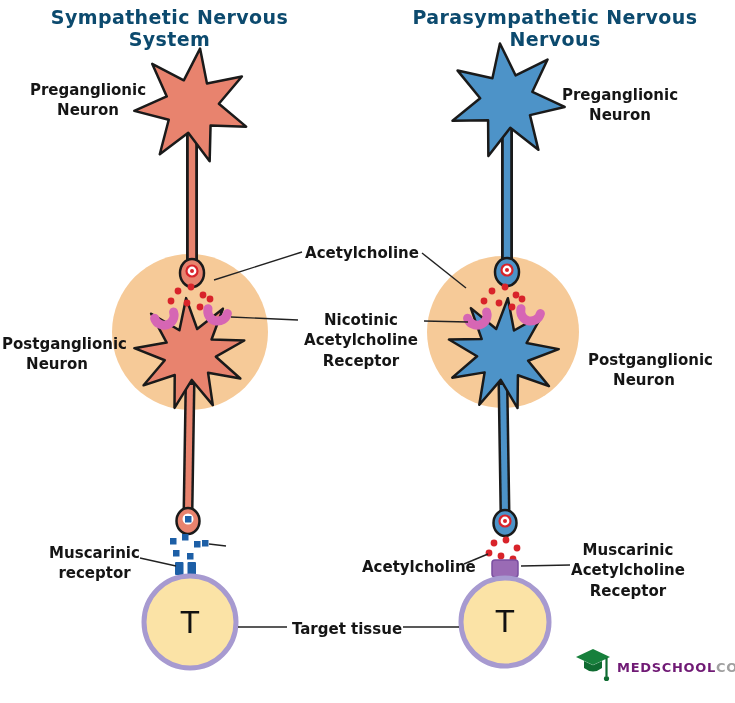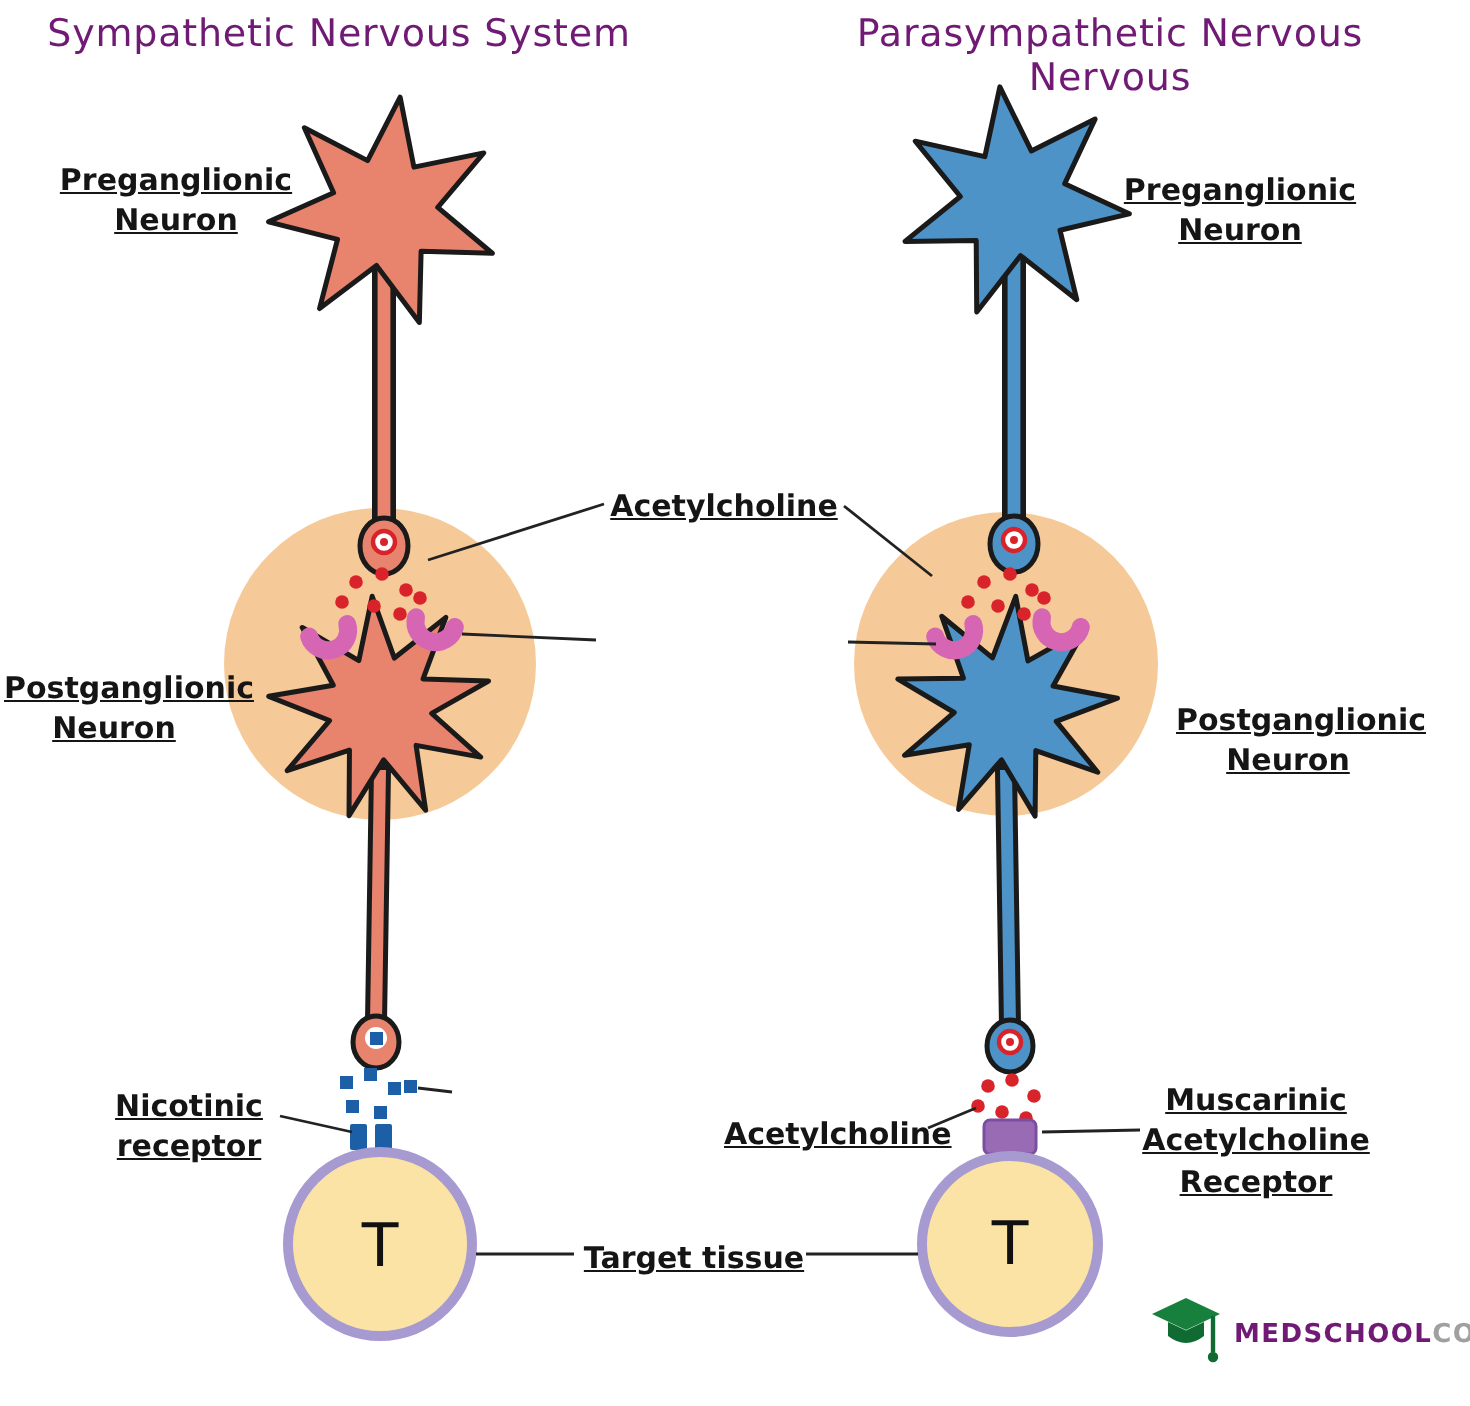--- a/index.html
+++ b/index.html
@@ -1,20 +1,20 @@
 <!DOCTYPE html>
 <html><head>
 <meta charset="utf-8">
 <style>
   html,body{margin:0;padding:0;background:#fff;}
   #canvas{position:relative;width:735px;height:703px;background:#ffffff;overflow:hidden;
           font-family:"DejaVu Sans","Liberation Sans",sans-serif;}
   #diagram-svg{position:absolute;left:0;top:0;}
-  .title{position:absolute;font-size:19px;font-weight:400;letter-spacing:.4px;color:#701a75;text-align:center;}
-  .lbl{position:absolute;font-size:15px;font-weight:600;color:#151515;text-align:center;line-height:1.35;text-decoration:underline;}
+  .title{position:absolute;font-size:19px;font-weight:700;letter-spacing:.4px;color:#0c4a6e;text-align:center;}
+  .lbl{position:absolute;font-size:15px;font-weight:600;color:#151515;text-align:center;line-height:1.35;}
   .neuron{stroke:#1a1a1a;stroke-width:2.5;stroke-linejoin:round;}
   .axon-out{stroke:#1a1a1a;stroke-linecap:round;}
   .terminal{stroke:#1a1a1a;stroke-width:2.5;}
   .cl{stroke:#222;stroke-width:1.4;}
   .t-letter{font-family:"DejaVu Sans","Liberation Sans",sans-serif;font-size:30px;font-weight:500;fill:#111;text-anchor:middle;}
   .logo{position:absolute;left:576px;top:646px;display:flex;align-items:center;gap:7px;}
   .logo-text{font-size:13px;font-weight:700;letter-spacing:.7px;white-space:nowrap;}
   .brand-primary{color:#701a75;}
   .brand-secondary{color:#A0A0A0;}
 </style>
@@ -163,21 +163,22 @@
   </svg>
 
   <div class="title" style="left:22px;top:6px;width:295px;">Sympathetic Nervous System</div>
   <div class="title" style="left:392px;top:6px;width:326px;">Parasympathetic Nervous Nervous</div>
 
   <div class="lbl" style="left:28px;top:80px;width:120px;">Preganglionic Neuron</div>
   <div class="lbl" style="left:560px;top:85px;width:120px;">Preganglionic Neuron</div>
   <div class="lbl" style="left:2px;top:334px;width:110px;">Postganglionic Neuron</div>
   <div class="lbl" style="left:588px;top:350px;width:112px;">Postganglionic Neuron</div>
   <div class="lbl" style="left:302px;top:243px;width:120px;">Acetylcholine</div>
-  <div class="lbl" style="left:42px;top:543px;width:105px;">Nicotinic receptor</div>
+  <div class="lbl" style="left:300px;top:310px;width:122px;">Nicotinic Acetylcholine Receptor</div>
+  <div class="lbl" style="left:42px;top:543px;width:105px;">Muscarinic receptor</div>
   <div class="lbl" style="left:362px;top:557px;width:105px;">Acetylcholine</div>
   <div class="lbl" style="left:568px;top:540px;width:120px;">Muscarinic Acetylcholine Receptor</div>
   <div class="lbl" style="left:288px;top:619px;width:118px;">Target tissue</div>
 
   <div class="logo">
     <svg width="34" height="42" viewBox="0 0 34 42">
       <polygon points="17,3 34,11 17,19 0,11" fill="#17803C"></polygon>
       <path d="M8,15 v7 q9,7 18,0 v-7 l-9,4.2 z" fill="#0F6B31"></path>
       <line x1="30.5" y1="12" x2="30.5" y2="30" stroke="#0F6B31" stroke-width="2.2"></line>
       <circle cx="30.5" cy="32.5" r="2.6" fill="#0F6B31"></circle>

